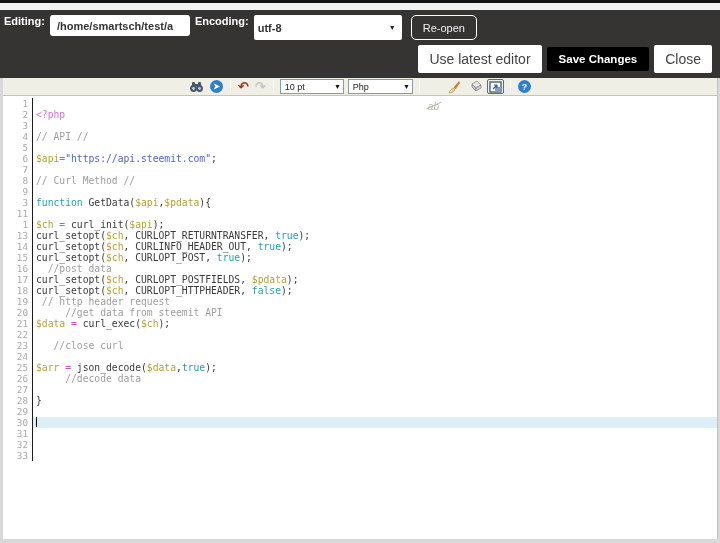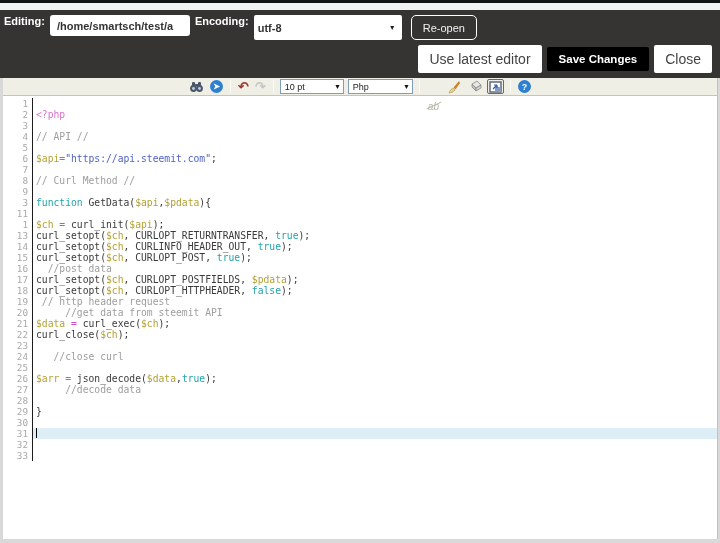--- a/index.html
+++ b/index.html
@@ -227,21 +227,20 @@
           <div class="cl"><span class="tk-vr">$ch</span><span class="tk-pl"> </span><span class="tk-op">=</span><span class="tk-pl"> curl_init(</span><span class="tk-vr">$api</span><span class="tk-pl">);</span></div>
           <div class="cl"><span class="tk-pl">curl_setopt(</span><span class="tk-vr">$ch</span><span class="tk-pl">, CURLOPT_RETURNTRANSFER, </span><span class="tk-kw">true</span><span class="tk-pl">);</span></div>
           <div class="cl"><span class="tk-pl">curl_setopt(</span><span class="tk-vr">$ch</span><span class="tk-pl">, CURLINFO_HEADER_OUT, </span><span class="tk-kw">true</span><span class="tk-pl">);</span></div>
           <div class="cl"><span class="tk-pl">curl_setopt(</span><span class="tk-vr">$ch</span><span class="tk-pl">, CURLOPT_POST, </span><span class="tk-kw">true</span><span class="tk-pl">);</span></div>
           <div class="cl"><span class="tk-cm">  //post data</span></div>
           <div class="cl"><span class="tk-pl">curl_setopt(</span><span class="tk-vr">$ch</span><span class="tk-pl">, CURLOPT_POSTFIELDS, </span><span class="tk-vr">$pdata</span><span class="tk-pl">);</span></div>
           <div class="cl"><span class="tk-pl">curl_setopt(</span><span class="tk-vr">$ch</span><span class="tk-pl">, CURLOPT_HTTPHEADER, </span><span class="tk-kw">false</span><span class="tk-pl">);</span></div>
           <div class="cl"><span class="tk-cm"> // http header request</span></div>
           <div class="cl"><span class="tk-cm">     //get data from steemit API</span></div>
           <div class="cl"><span class="tk-vr">$data</span><span class="tk-pl"> </span><span class="tk-op">=</span><span class="tk-pl"> curl_exec(</span><span class="tk-vr">$ch</span><span class="tk-pl">);</span></div>
-          <div class="cl"><span class="tk-pl">curl_close(</span><span class="tk-vr">$ch</span><span class="tk-pl">);</span></div>
           <div class="cl"></div>
           <div class="cl"><span class="tk-cm">   //close curl</span></div>
           <div class="cl"></div>
           <div class="cl"><span class="tk-vr">$arr</span><span class="tk-pl"> </span><span class="tk-op">=</span><span class="tk-pl"> json_decode(</span><span class="tk-vr">$data</span><span class="tk-pl">,</span><span class="tk-kw">true</span><span class="tk-pl">);</span></div>
           <div class="cl"><span class="tk-cm">     //decode data</span></div>
           <div class="cl"></div>
           <div class="cl"><span class="tk-pl">}</span></div>
           <div class="cl"></div>
           <div class="cl active"><span class="cursor"></span></div>
         </div>

